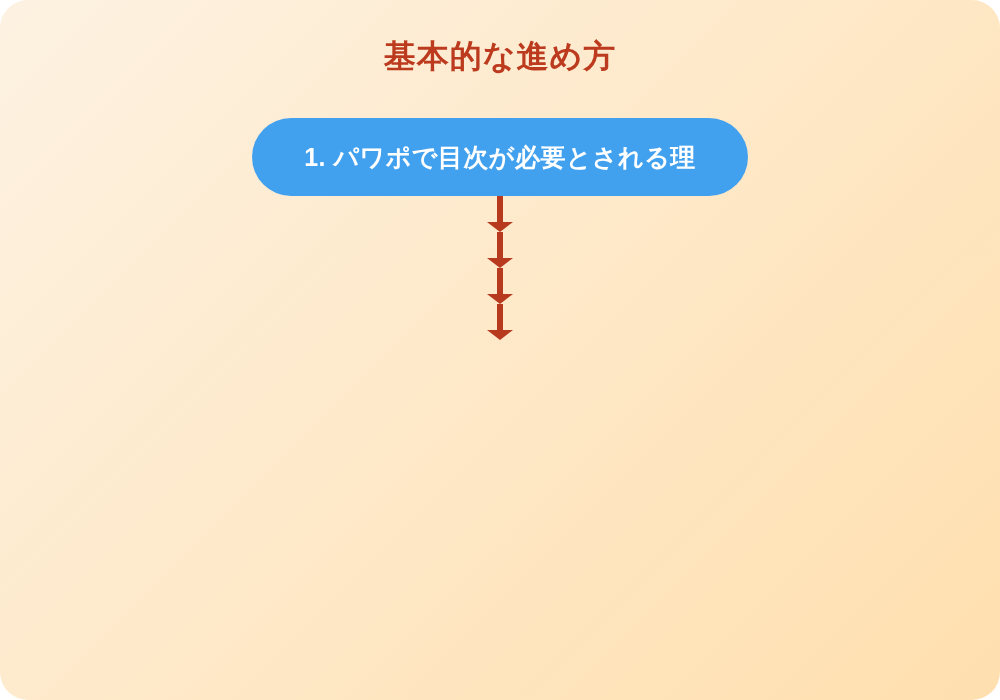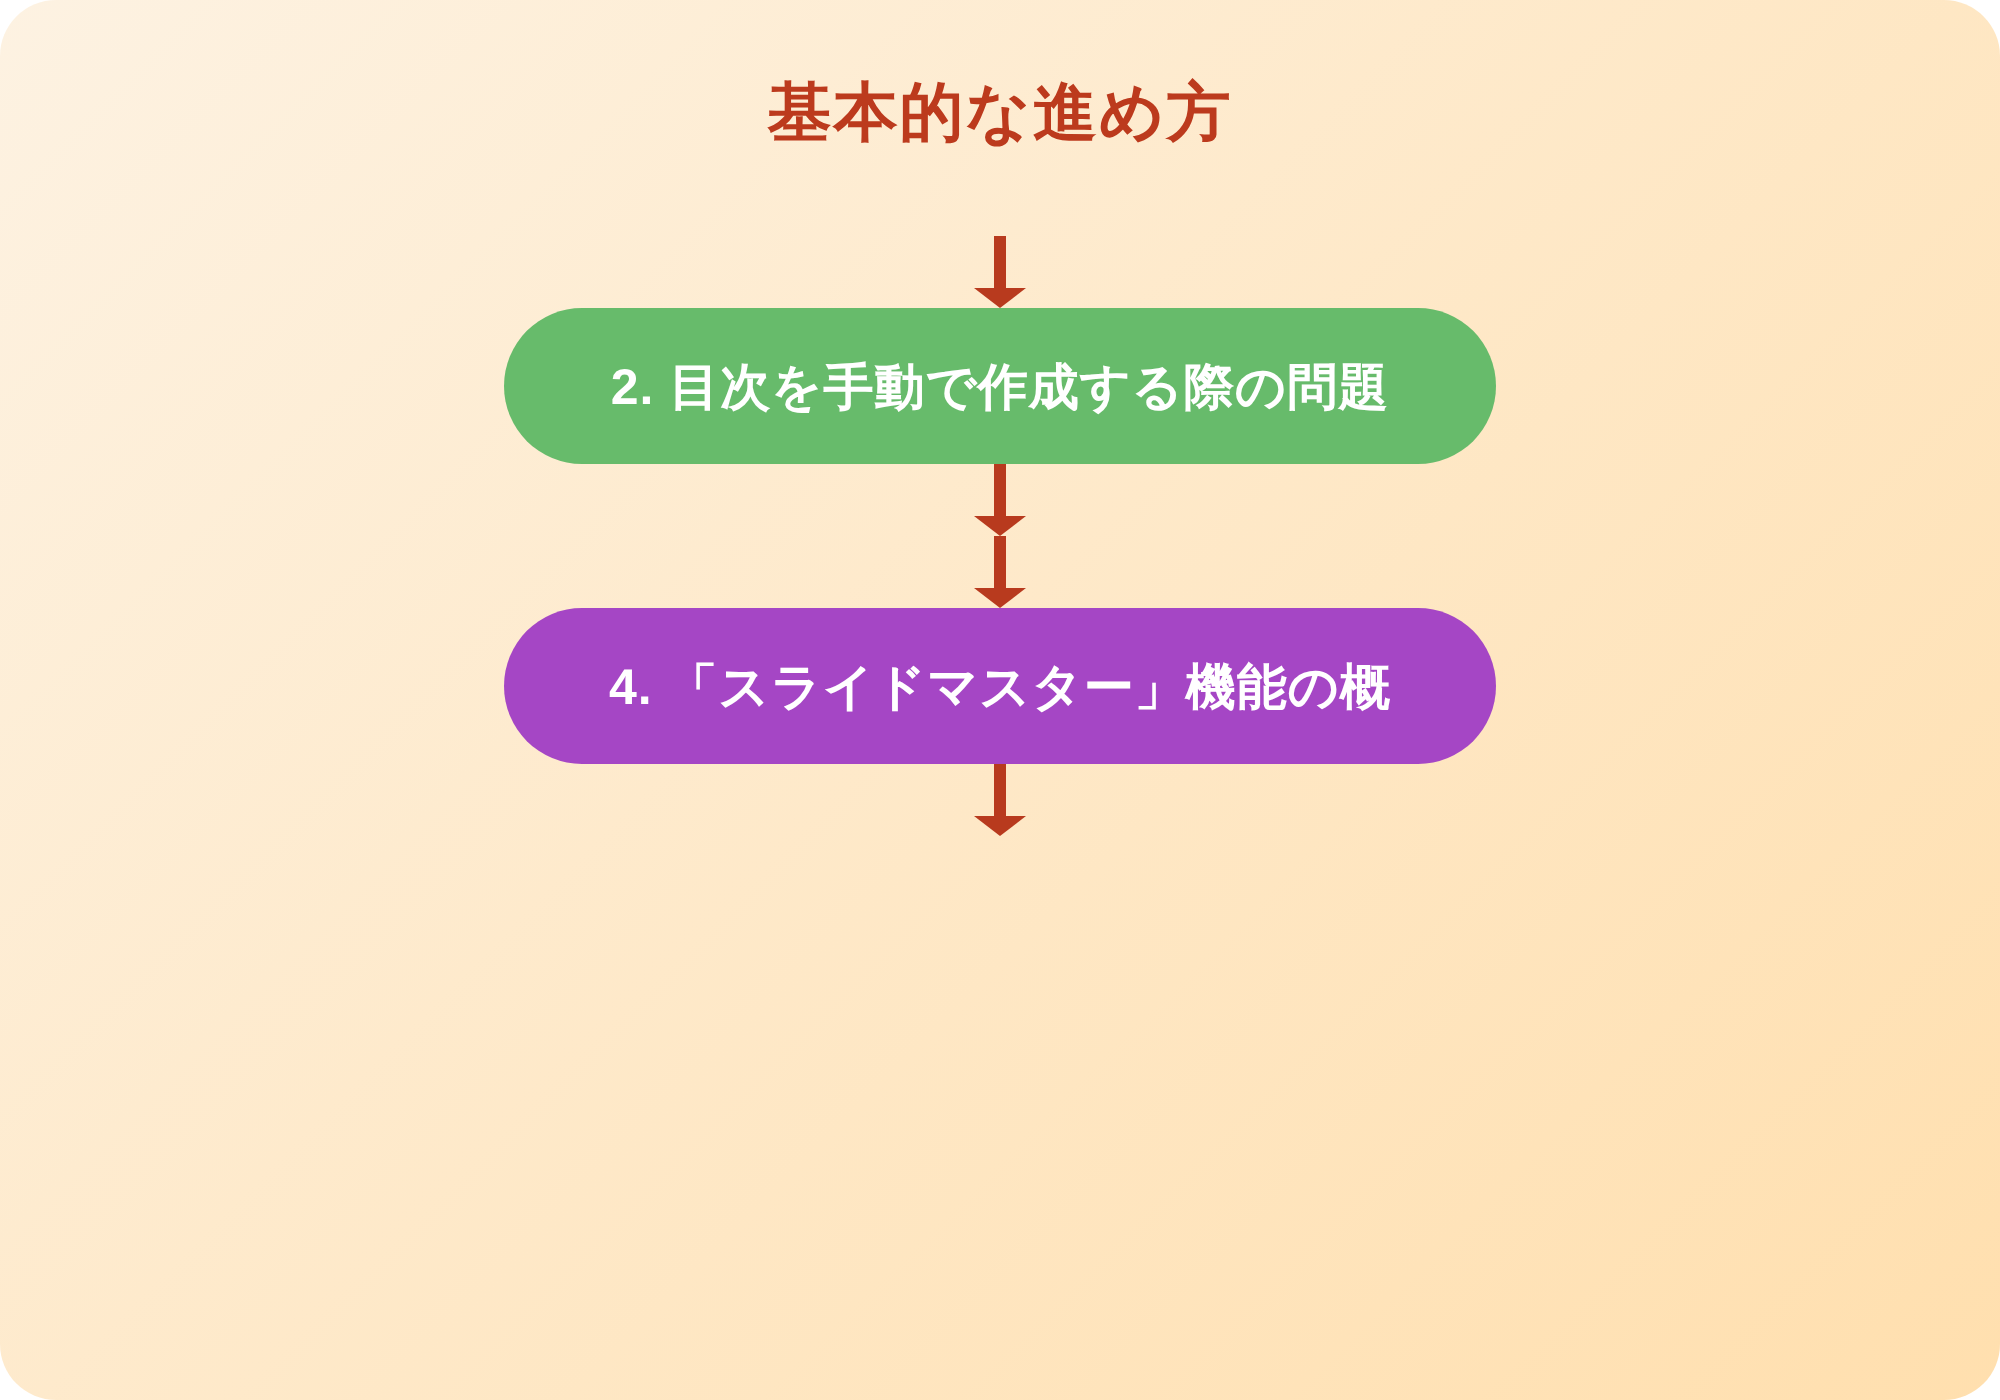--- a/index.html
+++ b/index.html
@@ -64,44 +64,41 @@
     border-right: 13px solid transparent;
     border-top: 10px solid var(--arrow-color, #b83a1e);
   }
 </style>
 </head>
 <body>
 
 <div class="card">
   <h1 class="title">基本的な進め方</h1>
   <div class="flow">
-
-  <div class="arrow">
-    <div class="stem"></div>
-    <div class="head"></div>
-  </div>
-
-  <div class="step" style="background: rgb(103, 187, 107);">
-    <span>2. 目次を手動で作成する際の問題</span>
+  <div class="step" style="background: rgb(66, 161, 239);">
+    <span>1. パワポで目次が必要とされる理</span>
   </div>
 
   <div class="arrow">
     <div class="stem"></div>
     <div class="head"></div>
   </div>
 
 
   <div class="arrow">
     <div class="stem"></div>
     <div class="head"></div>
   </div>
 
-  <div class="step" style="background: rgb(165, 70, 197);">
-    <span>4. 「スライドマスター」機能の概</span>
+
+  <div class="arrow">
+    <div class="stem"></div>
+    <div class="head"></div>
   </div>
+
 
   <div class="arrow">
     <div class="stem"></div>
     <div class="head"></div>
   </div>
 
 </div>
 </div>
 
 </body></html>

